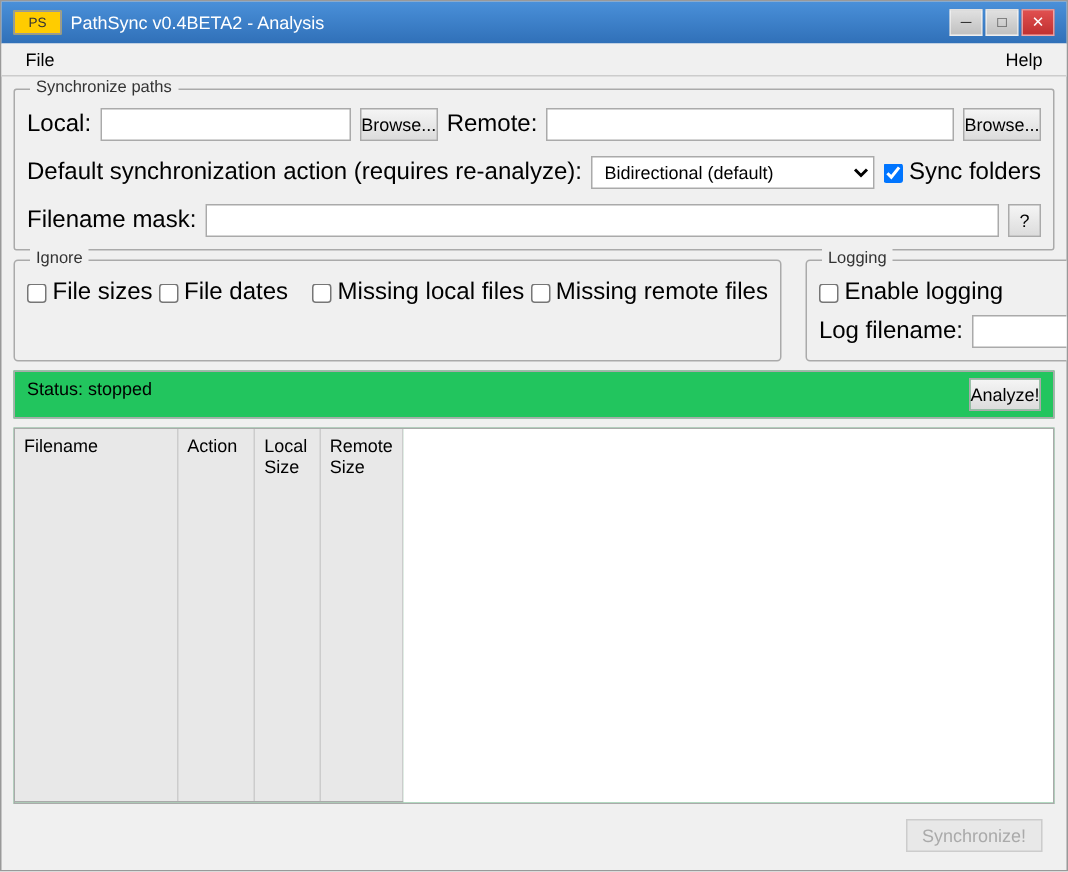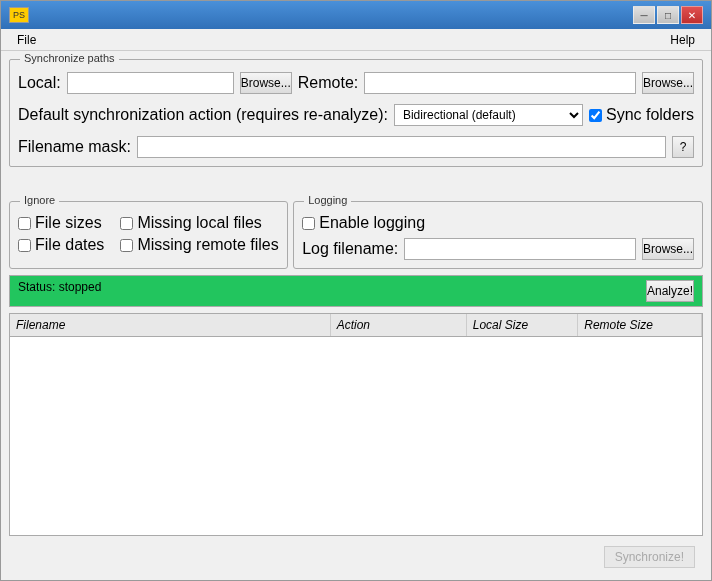--- a/index.html
+++ b/index.html
@@ -28,21 +28,21 @@
       justify-content: space-between;
       height: 28px;
       flex-shrink: 0;
     }
     .title-bar-left {
       display: flex;
       align-items: center;
       gap: 6px;
     }
     .title-icon {
-      width: 20px;
+      width: 32px;
       height: 16px;
       background: #ffcc00;
       border: 1px solid #999;
       font-size: 9px;
       display: flex;
       align-items: center;
       justify-content: center;
       color: #333;
     }
     .title-text {
@@ -157,27 +157,26 @@
       display: flex;
       align-items: center;
       gap: 4px;
     }
     .checkbox-row input[type=checkbox] {
       margin: 0;
       cursor: pointer;
     }
     .ignore-col {
       display: flex;
-      flex-direction: column;
+      flex-direction: row;
       gap: 4px;
     }
     .sections-row {
       display: flex;
-      gap: 5px;
-      margin-top: 28px;
+      gap: 16px;
     }
     .ignore-group {
       flex: 1;
       border: 1px solid #aaa;
       border-radius: 3px;
       padding: 8px;
       position: relative;
       background: #f0f0f0;
     }
     .logging-group {
@@ -195,22 +194,21 @@
       display: flex;
       justify-content: space-between;
       flex-shrink: 0;
     }
     .table-container {
       flex: 1;
       border: 1px solid #aaa;
       background: #86efac;
       overflow: hidden;
       display: flex;
-      flex-direction: column;
-      font-style: italic;
+      flex-direction: row;
     }
     .table-header {
       display: flex;
       background: #e8e8e8;
       border-bottom: 1px solid #aaa;
       flex-shrink: 0;
     }
     .th {
       padding: 4px 6px;
       font-size: 12px;
@@ -262,20 +260,21 @@
 </head>
 <body>
 
 <div class="window">
 
   <div class="title-bar">
     <div class="title-bar-left">
       <div class="title-icon">
         <span>PS</span>
       </div>
+      <span class="title-text">PathSync v0.4BETA2 - Analysis</span>
     </div>
     <div class="window-controls">
       <button class="win-btn">─</button>
       <button class="win-btn">□</button>
       <button class="win-btn close">✕</button>
     </div>
   </div>
 
   <div class="menu-bar">
     <span class="menu-item">File</span>

